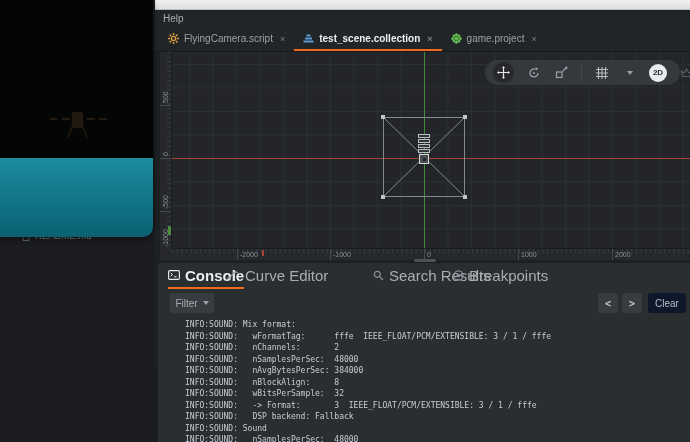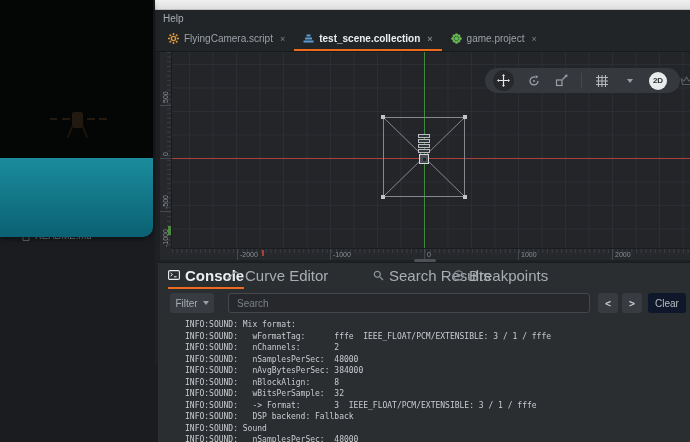--- a/index.html
+++ b/index.html
@@ -61,21 +61,21 @@
   #frustum{position:absolute;left:211px;top:65px;width:82px;height:80px;}
   #frustum .box{position:absolute;left:0;top:0;width:100%;height:100%;
     border:1px solid #85898E;box-sizing:border-box;}
   .handle{position:absolute;width:4px;height:4px;background:#C3C6C9;}
   #sprite{position:absolute;left:245px;top:82px;width:14px;height:31px;}
   .rung{width:10px;height:2px;border:1px solid #B9BDC1;margin:0 0 1px 1px;background:#33363A;}
   .sbase{width:8px;height:8px;border:1px solid #D6D9DC;margin-left:2px;display:flex;
     align-items:center;justify-content:center;background:#4A4D51;}
   .sbase i{display:block;width:3px;height:3px;background:#232528;}
   
-  #vtoolbar{position:absolute;left:313px;top:16px;width:195px;height:25px;background:#35383D;
+  #vtoolbar{position:absolute;left:313px;top:8px;width:195px;height:25px;background:#35383D;
     border-radius:13px;display:flex;align-items:center;gap:11px;padding:0 8px;box-sizing:border-box;}
   .tbtn{display:flex;align-items:center;justify-content:center;width:17px;height:17px;flex:none;}
   .tbtn.sel{background:#26282C;border-radius:50%;width:21px;height:21px;}
   .tb-divider{width:1px;height:15px;background:#45484D;flex:none;}
   .caret{width:0;height:0;border-left:3.5px solid transparent;border-right:3.5px solid transparent;
     border-top:4px solid #9AA0A6;}
   .btn2d{width:18px;height:18px;border-radius:50%;background:#E9EBED;color:#2A2D31;
     font-size:8px;font-weight:bold;display:flex;align-items:center;justify-content:center;flex:none;}
   
   #grip{position:absolute;left:259px;top:259px;width:22px;height:3px;background:#4E5257;border-radius:2px;}
@@ -310,21 +310,20 @@
         <circle cx="5.5" cy="5.5" r="1.8" fill="#8D939A"></circle>
       </svg>
       <span>Breakpoints</span>
     </div>
 
     <div id="filterbar">
       <div class="filter-btn">
         <span>Filter</span>
         <span class="caret"></span>
       </div>
-      <input class="search-input" type="text" placeholder="Search" style="">
       <div class="nav-btn nav-prev">
         <span>&lt;</span>
       </div>
       <div class="nav-btn nav-next">
         <span>&gt;</span>
       </div>
       <div class="clear-btn">
         <span>Clear</span>
       </div>
     </div>

